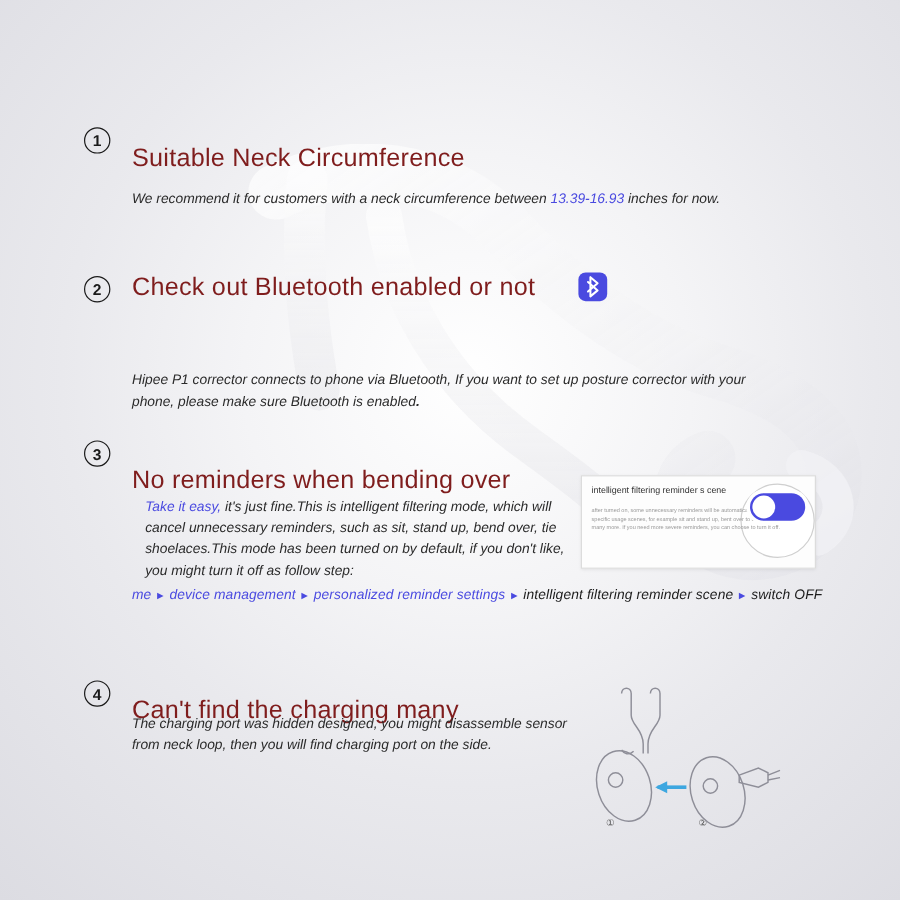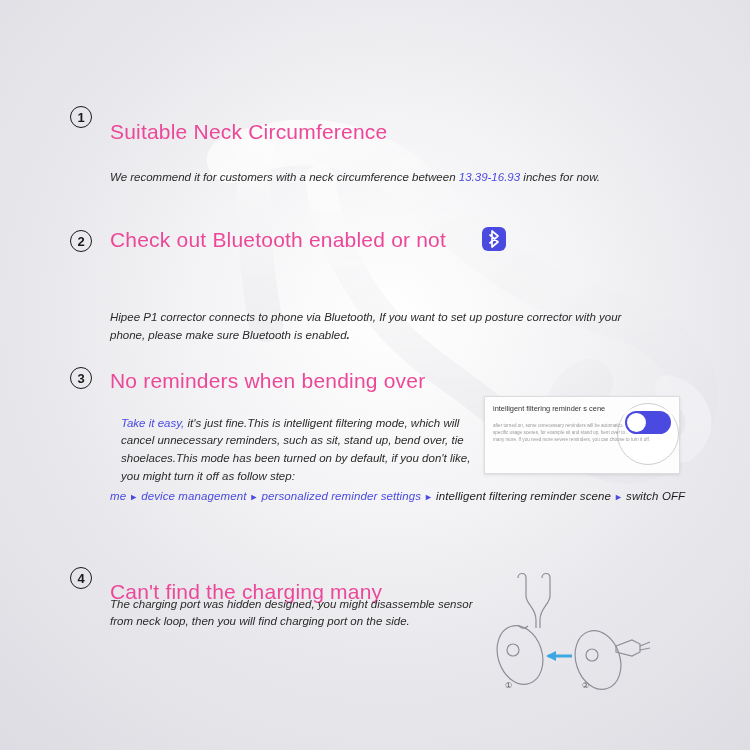--- a/index.html
+++ b/index.html
@@ -32,47 +32,47 @@
   .num {
     position:absolute;
     width:22px; height:22px; border-radius:50%;
     border:1.6px solid #1a1a1a;
     color:#1a1a1a;
     font-size:13px; font-weight:bold;
     display:flex; align-items:center; justify-content:center;
     background:transparent;
   }
   .title {
-    font-size:21px; font-weight:400; color:#ec4899;
+    font-size:21px; font-weight:400; color:#7f1d1d;
     letter-spacing:.2px;
   }
   .body {
     font-size:11.5px; font-style:italic; line-height:1.55; color:#2a2a2a;
     font-family:"Liberation Sans", sans-serif;
   }
   .body b { font-weight:bold; font-style:italic; }
   .accent { color:#4a4ae0; font-style:italic; }
 
   
   #item1 .num { left:70px; top:106px; }
   #item1 .title { position:absolute; left:110px; top:103px; }
-  #item1 .body  { position:absolute; left:110px; top:157px; width:560px;margin-top:12px; }
+  #item1 .body  { position:absolute; left:110px; top:146px; width:560px;margin-top:12px; }
 
   
   #item2 .num { left:70px; top:230px; }
   #item2 .title { position:absolute; left:110px; top:211px; }
   #item2 .body  { position:absolute; left:110px; top:265px; width:530px;margin-top:44px; }
   #bt-icon {
     position:absolute; left:481px; top:225px;
     width:26px; height:28px;
   }
 
   
   #item3 .num { left:70px; top:367px; }
-  #item3 .title { position:absolute; left:110px; top:352px; }
+  #item3 .title { position:absolute; left:110px; top:372px; }
   #item3 .body  { position:absolute; left:110px; top:403px; width:355px;margin-left:11px; }
   #item3 .breadcrumb {
     position:absolute; left:110px; top:490px;
     font-size:11.5px; font-style:italic; color:#4a4ae0;
     letter-spacing:.1px;
     white-space:nowrap;
     text-align:center;
   }
   #item3 .breadcrumb .sep { color:#4a4ae0; font-size:9px; margin:0 3px; }
   #item3 .breadcrumb .last { color:#1b1b1b; font-style:italic; }

